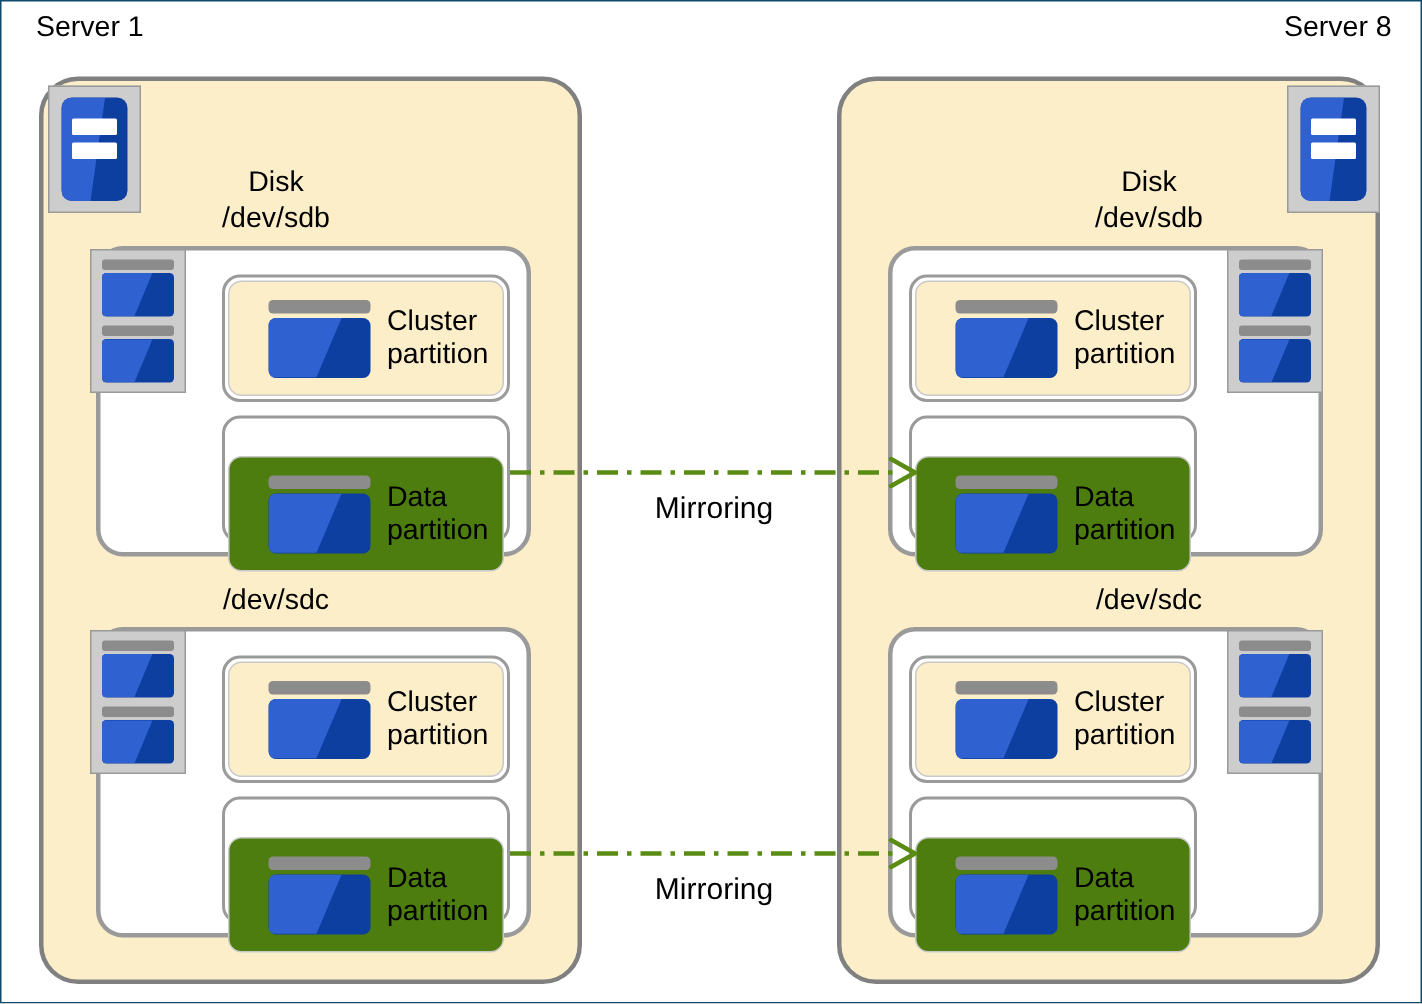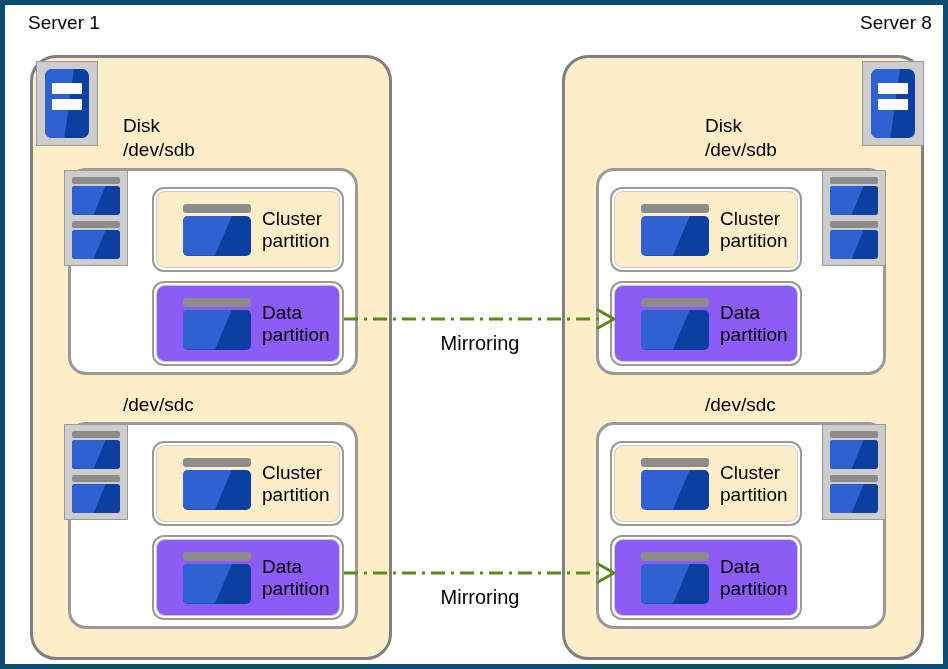--- a/index.html
+++ b/index.html
@@ -6,37 +6,37 @@
   body{
     width:948px;height:669px;
     background:#ffffff;
     font-family:"Liberation Sans", sans-serif;
     overflow:hidden;
   }
   #canvas{
     position:relative;
     width:948px;height:669px;
     box-sizing:border-box;
-    border:5px solid #0c4a6e;
+    border:1px solid #0c4a6e;
     background:#ffffff;
   }
 
   
   .server-label{
     position:absolute;
     font-size:19px;
     color:#000000;
     white-space:nowrap;
     line-height:1;
   }
   .disk-label{
     position:absolute;
     font-size:19px;
     color:#000000;
-    text-align:left;
+    text-align:center;
     white-space:nowrap;
     line-height:22px;
   }
 
   
   .server-box{
     position:absolute;
     box-sizing:border-box;
     background:#fdeeca;
     border:3px solid #808080;
@@ -132,21 +132,21 @@
   .partition .inner{
     box-sizing:border-box;
     width:100%;height:100%;
     border:1px solid #c9c9c9;
     border-radius:9px;
     display:flex;
     align-items:center;
     padding-left:26px;
   }
   .partition.cluster .inner{background:#fdeeca;}
-  .partition.data    .inner{background:#8b5cf6;}
+  .partition.data    .inner{background:#4d7c0f;margin-top:23px;}
 
   .part-icon{
     position:relative;
     width:68px;height:52px;
     flex:0 0 auto;
     display:flex;
     flex-direction:column;
     margin-right:11px;
   }
   .part-icon .cap{

